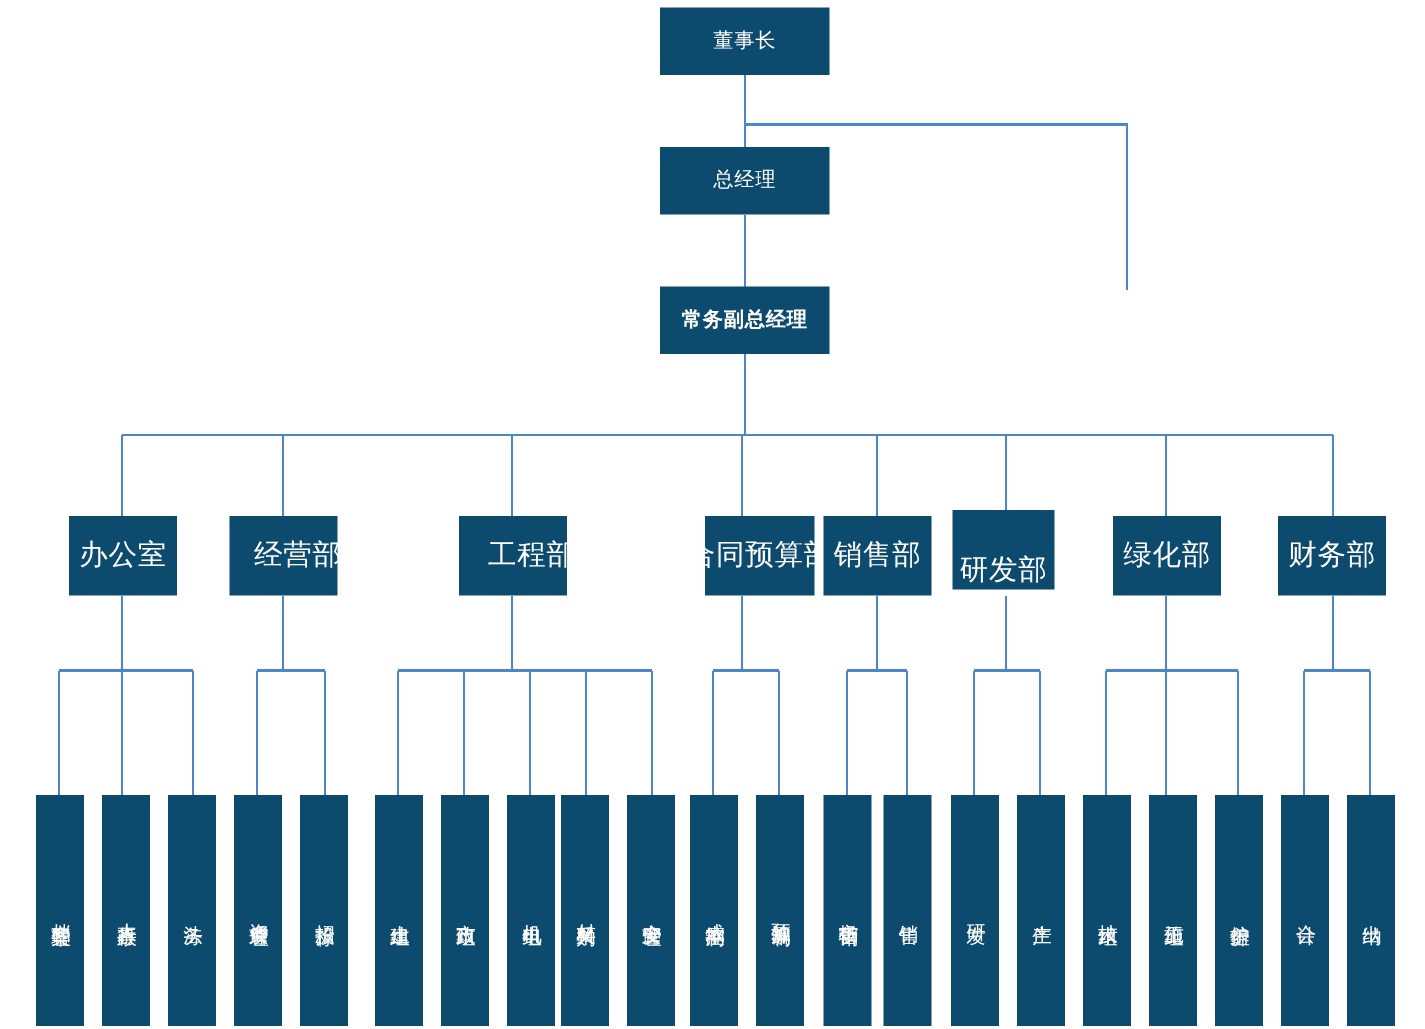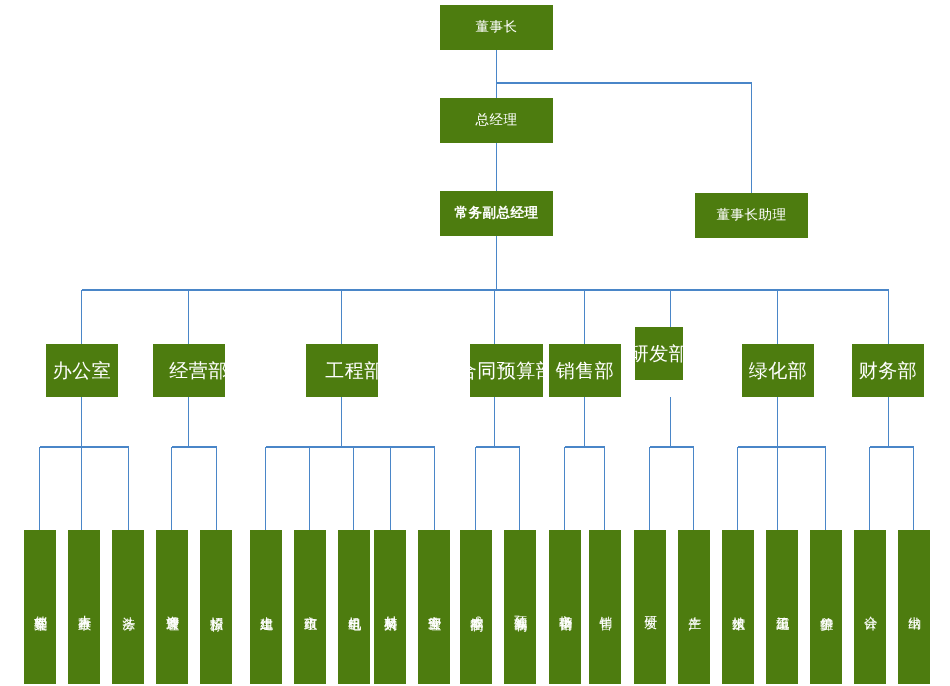--- a/index.html
+++ b/index.html
@@ -14,21 +14,21 @@
     position:relative;
     width:950px;height:686px;
   }
   #wires{
     position:absolute;left:0;top:0;
     width:950px;height:686px;
     pointer-events:none;
   }
   .node{
     position:absolute;
-    background:#4d7c0f;
+    background:#0c4a6e;
     color:#ffffff;
     box-sizing:border-box;
     display:flex;
     align-items:center;
     justify-content:center;
     text-align:center;
     line-height:1.25;
     z-index:2;
   }
   .node.exec{
@@ -124,23 +124,20 @@
   </svg>
 
   <div class="node exec" style="left:440px;top:5px;width:113px;height:45px;">
     <span class="hlabel">董事长</span>
   </div>
 
   <div class="node exec" style="left:440px;top:98px;width:113px;height:45px;">
     <span class="hlabel">总经理</span>
   </div>
 
-  <div class="node exec" style="left:695px;top:193px;width:113px;height:45px;">
-    <span class="hlabel">董事长助理</span>
-  </div>
 
   <div class="node exec" style="left:440px;top:191px;width:113px;height:45px;font-weight:bold;">
     <span class="hlabel">常务副总经理</span>
   </div>
 
   <div class="node dept" style="left:46px;top:344px;width:72px;height:53px;">
     <span class="hlabel">办公室</span>
   </div>
 
   <div class="node dept" style="left:153px;top:344px;width:72px;height:53px;padding-left:19px;">
@@ -152,21 +149,21 @@
   </div>
 
   <div class="node dept" style="left:470px;top:344px;width:73px;height:53px;">
     <span class="hlabel">合同预算部</span>
   </div>
 
   <div class="node dept" style="left:549px;top:344px;width:72px;height:53px;">
     <span class="hlabel">销售部</span>
   </div>
 
-  <div class="node dept" style="left:635px;top:327px;width:48px;height:53px;">
+  <div class="node dept" style="left:635px;top:340px;width:68px;height:53px;align-items:flex-end;">
     <span class="hlabel">研发部</span>
   </div>
 
   <div class="node dept" style="left:742px;top:344px;width:72px;height:53px;">
     <span class="hlabel">绿化部</span>
   </div>
 
   <div class="node dept" style="left:852px;top:344px;width:72px;height:53px;">
     <span class="hlabel">财务部</span>
   </div>

